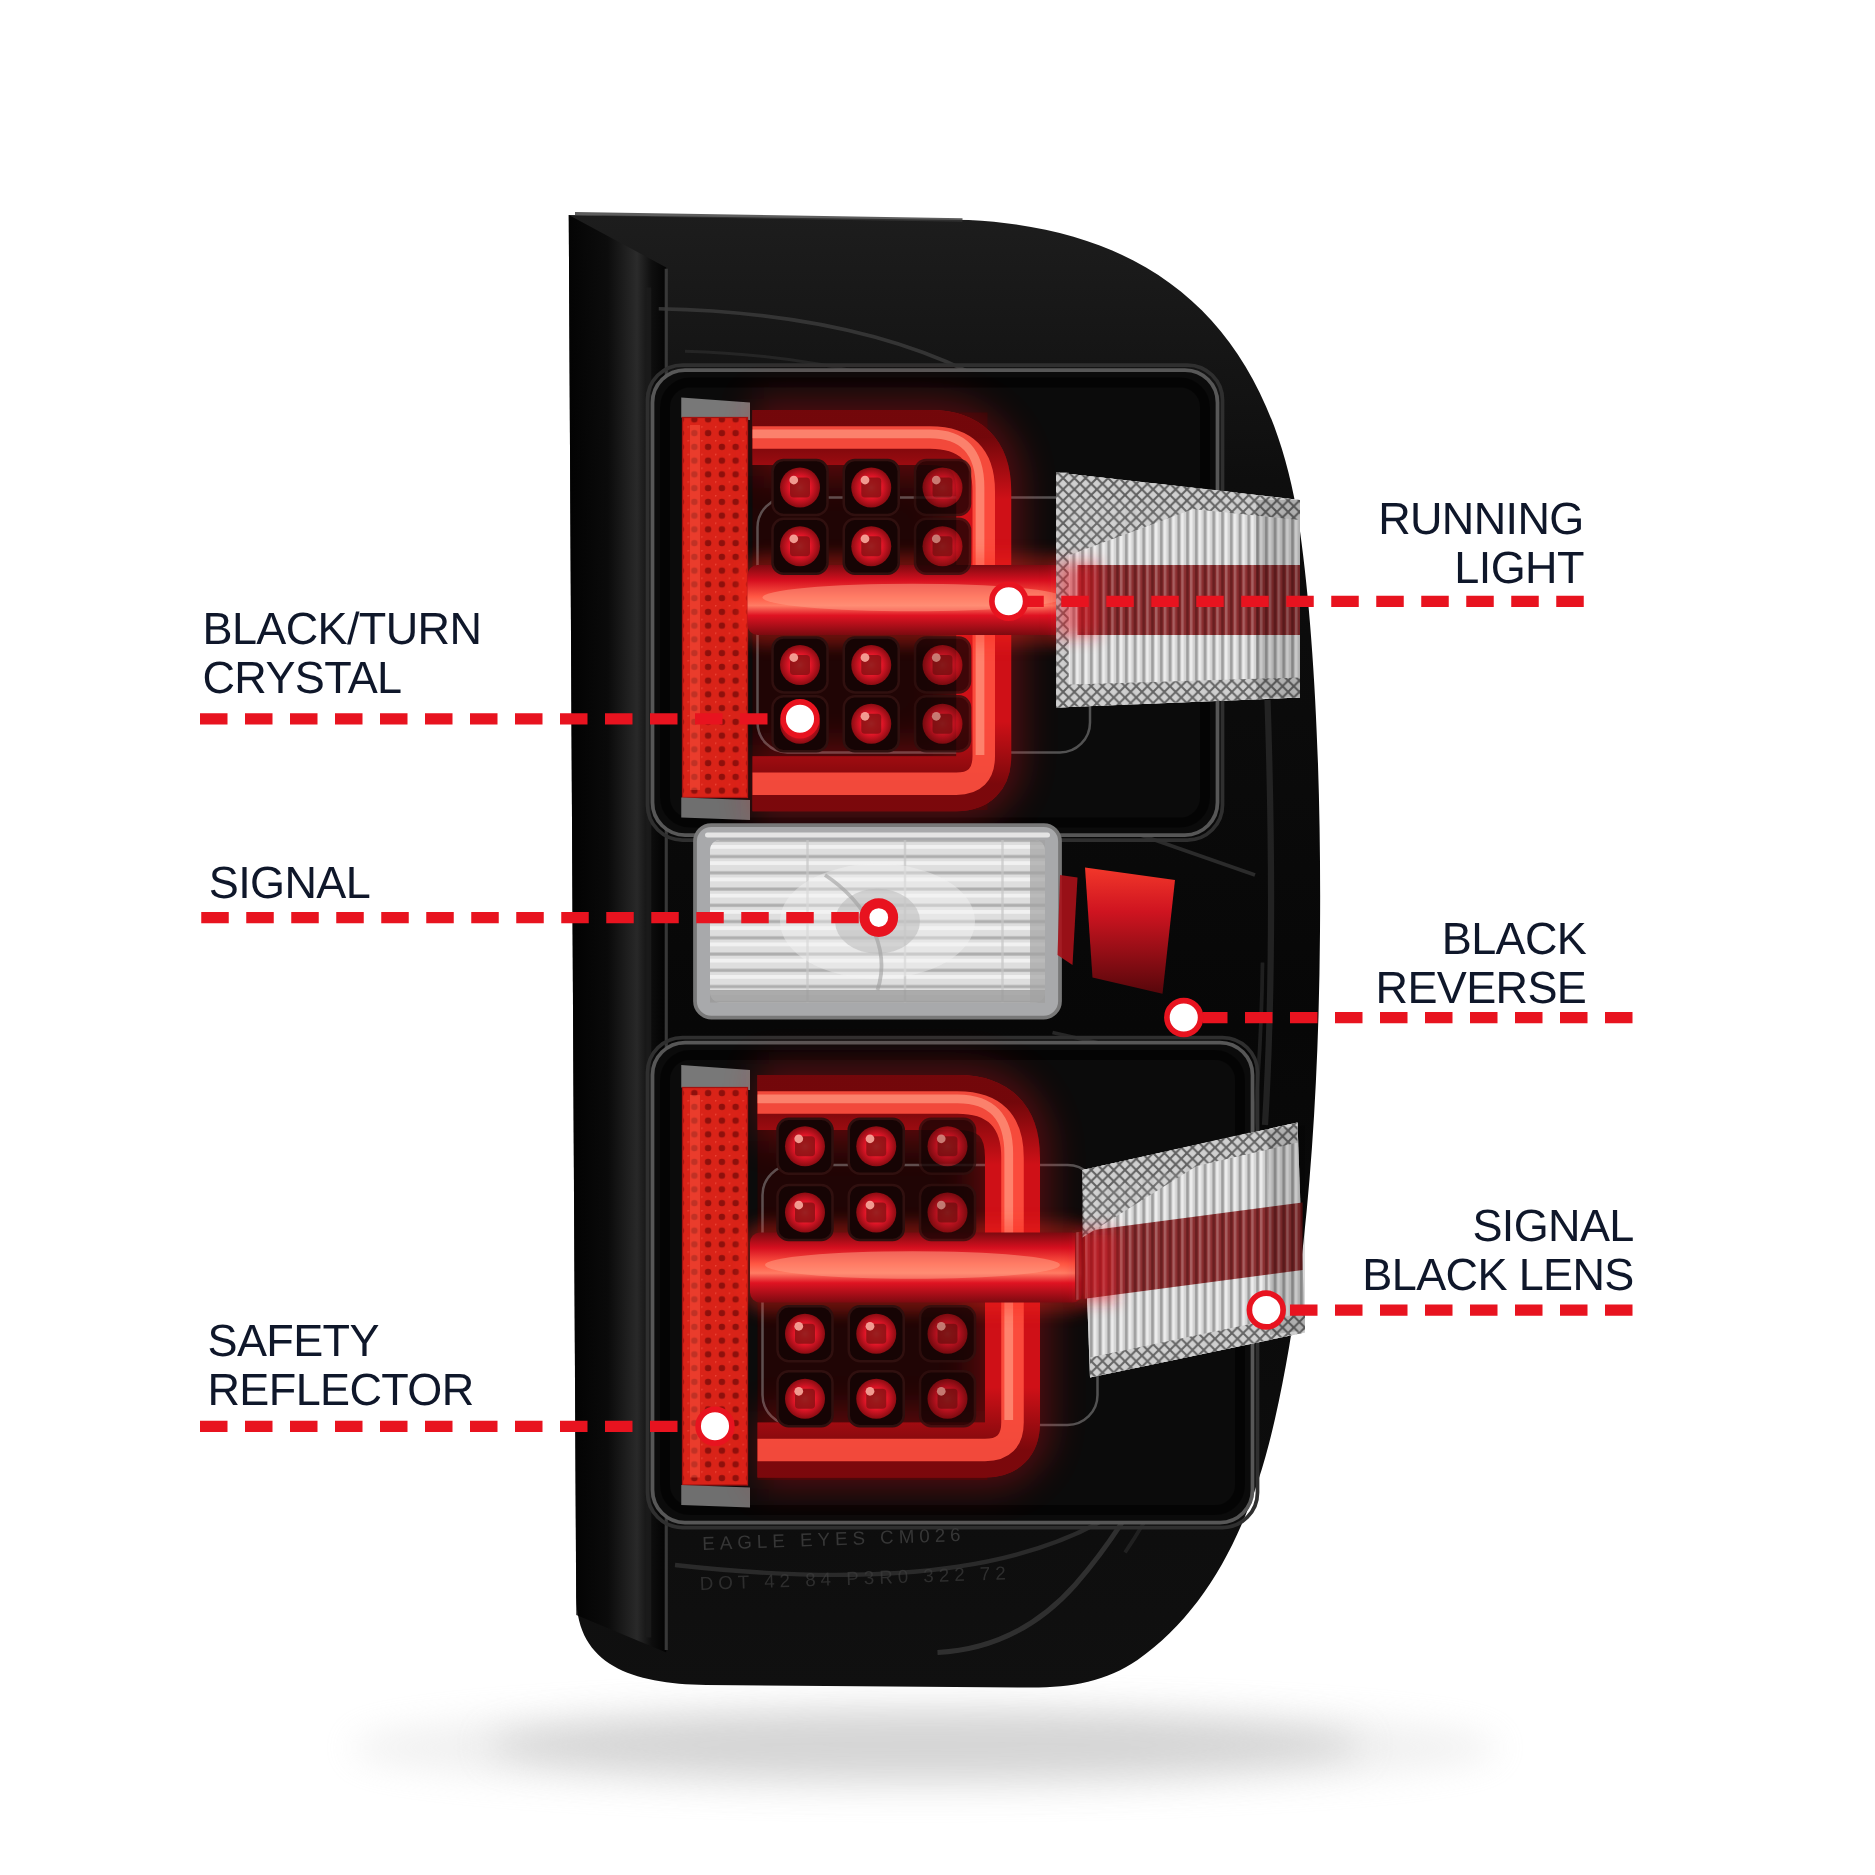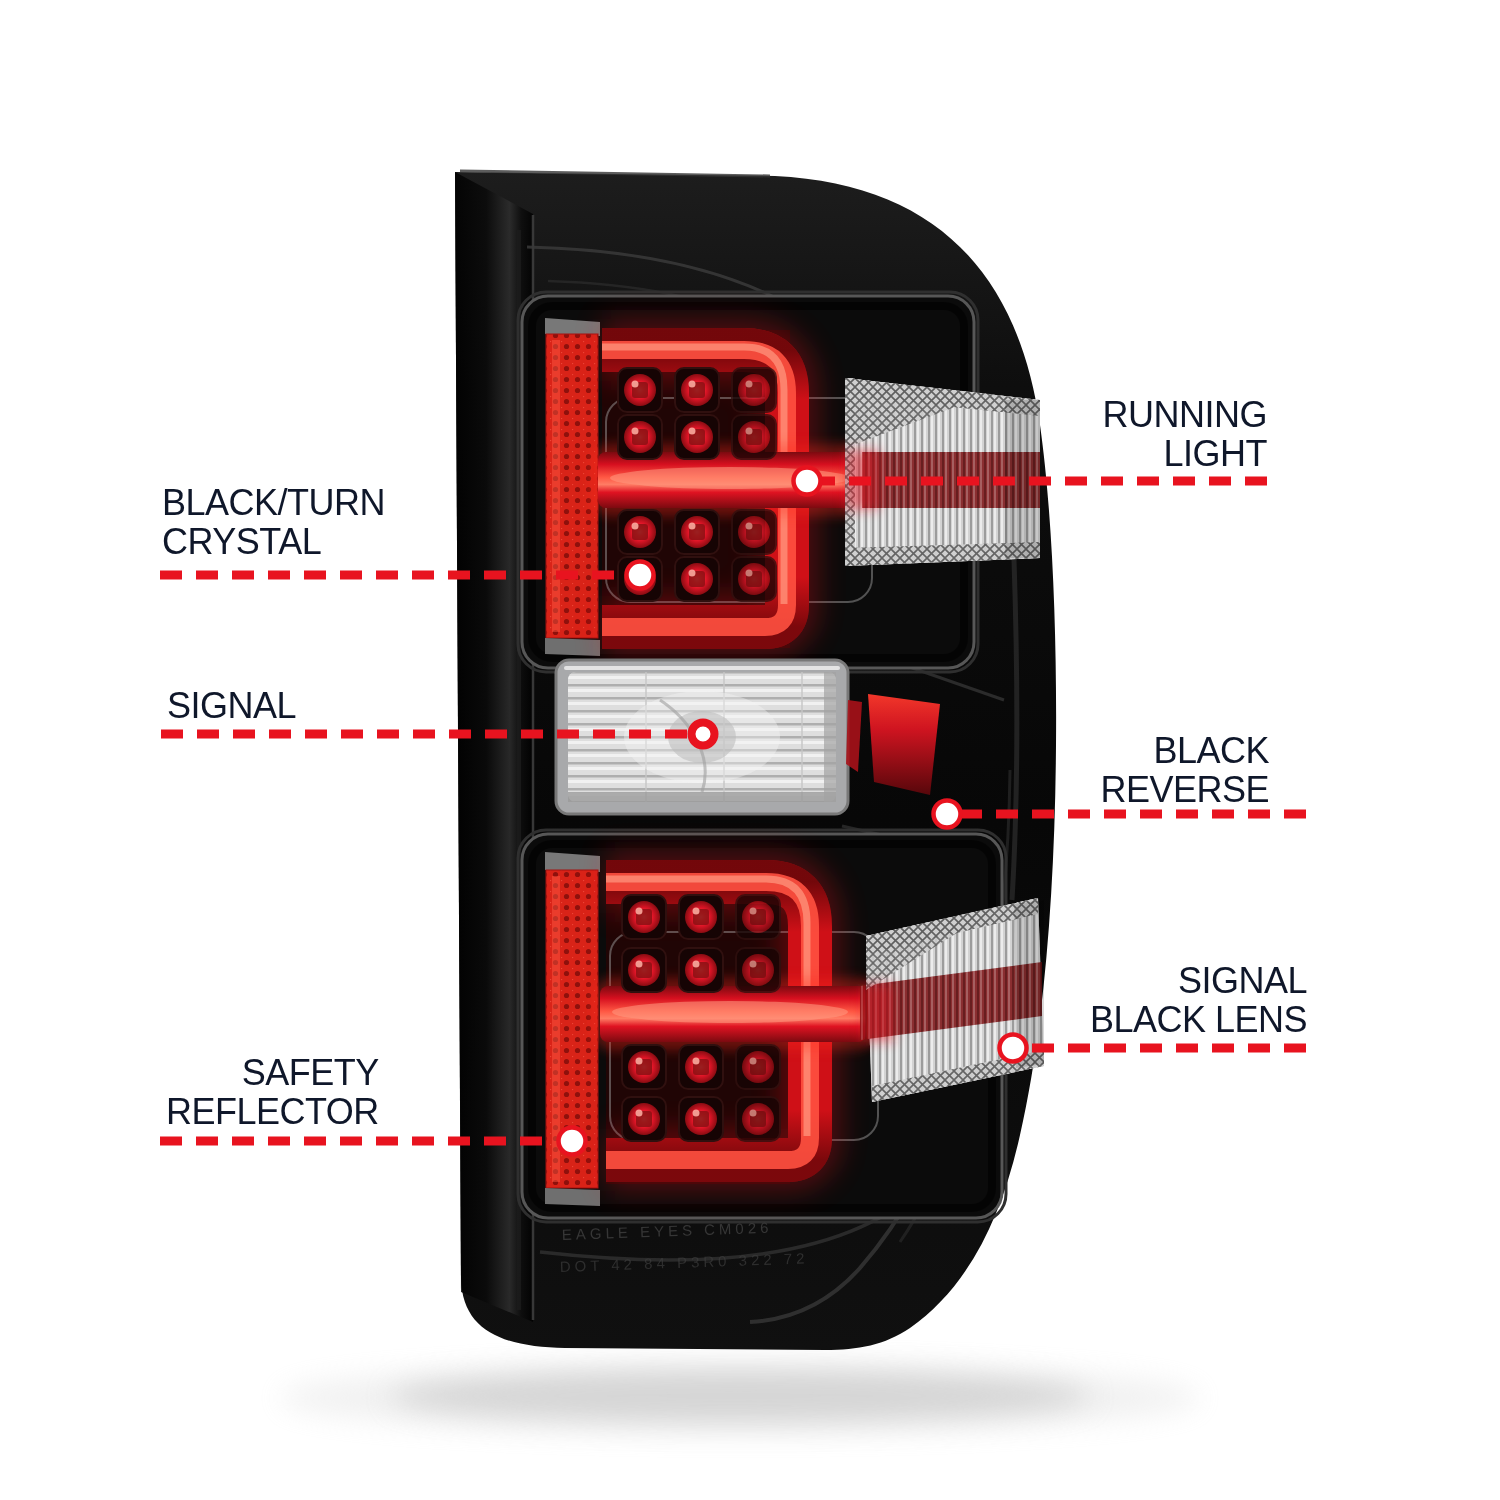--- a/index.html
+++ b/index.html
@@ -303,18 +303,18 @@
 <div class="callout-label right" style="left:919px;top:731px;width:350px;">
   <span>BLACK</span>
   <span>REVERSE</span>
 </div>
 
 <div class="callout-label right" style="left:957px;top:961px;width:350px;">
   <span>SIGNAL</span>
   <span>BLACK LENS</span>
 </div>
 
-<div class="callout-label" style="left:166px;top:1053px;text-align:right;">
+<div class="callout-label" style="left:166px;top:1053px;">
   <span>SAFETY</span>
   <span>REFLECTOR</span>
 </div>
 
 </div>
 
 </body></html>

